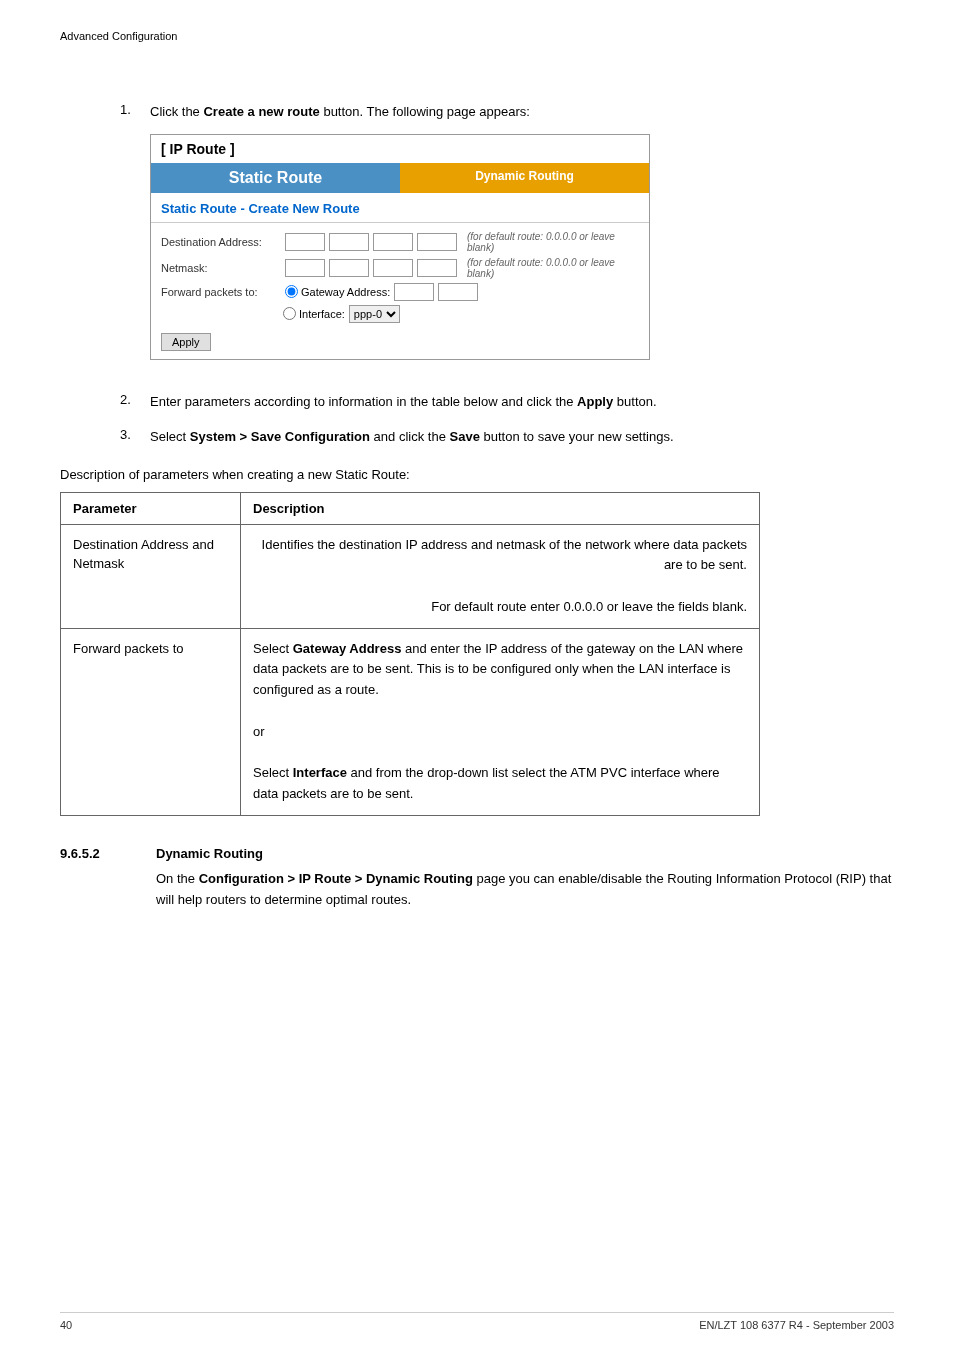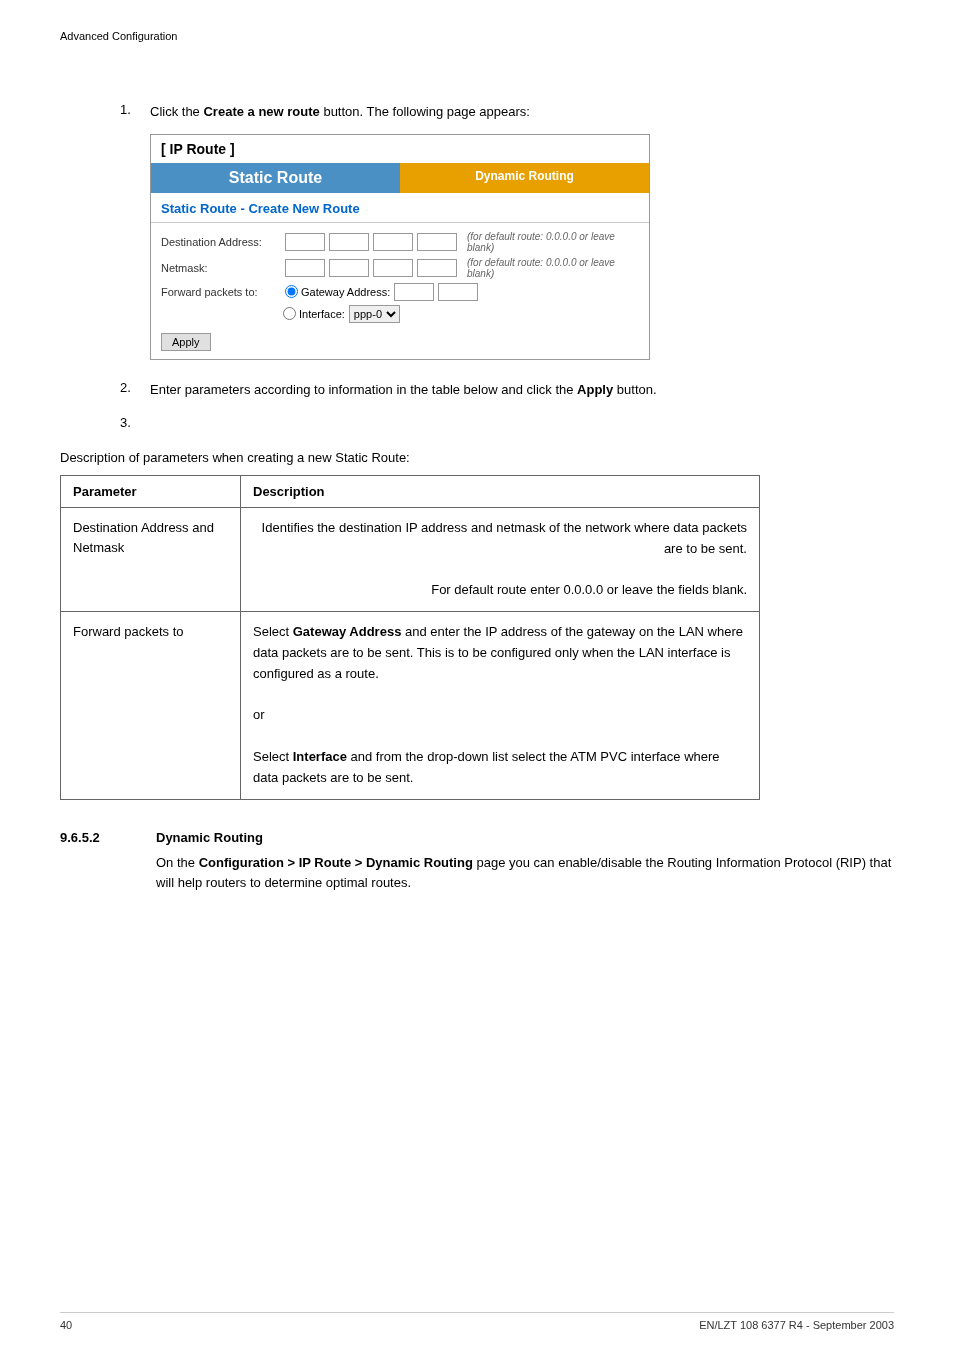--- a/index.html
+++ b/index.html
@@ -22,21 +22,21 @@
 
     .page-header {
       font-size: 11px;
       font-weight: normal;
       margin-bottom: 60px;
     }
 
     
     .ip-route-box {
       border: 1px solid #999;
-      margin-bottom: 20px;
+      margin-bottom: 32px;
       background: #fff;
       width: 500px;
       margin-left: 30px;
     }
 
     .ip-route-title {
       font-size: 14px;
       font-weight: bold;
       padding: 6px 10px;
     }
@@ -280,20 +280,23 @@
       <span style="font-size:13px; min-width:20px;">2.</span>
       <span style="font-size:13px; line-height:1.5;">
         Enter parameters according to information in the table below and click the <b>Apply</b> button.
       </span>
     </div>
   </div>
 
   <div style="margin-left: 60px; margin-bottom: 20px;">
     <div style="display:flex; gap:10px; align-items:flex-start;">
       <span style="font-size:13px; min-width:20px;">3.</span>
+      <span style="font-size:13px; line-height:1.5;">
+        Select <b>System &gt; Save Configuration</b> and click the <b>Save</b> button to save your new settings.
+      </span>
     </div>
   </div>
 
   <p class="desc-text">Description of parameters when creating a new Static Route:</p>
 
   <table class="param-table">
     <thead>
       <tr>
         <th class="param-name-col">Parameter</th>
         <th>Description</th>

